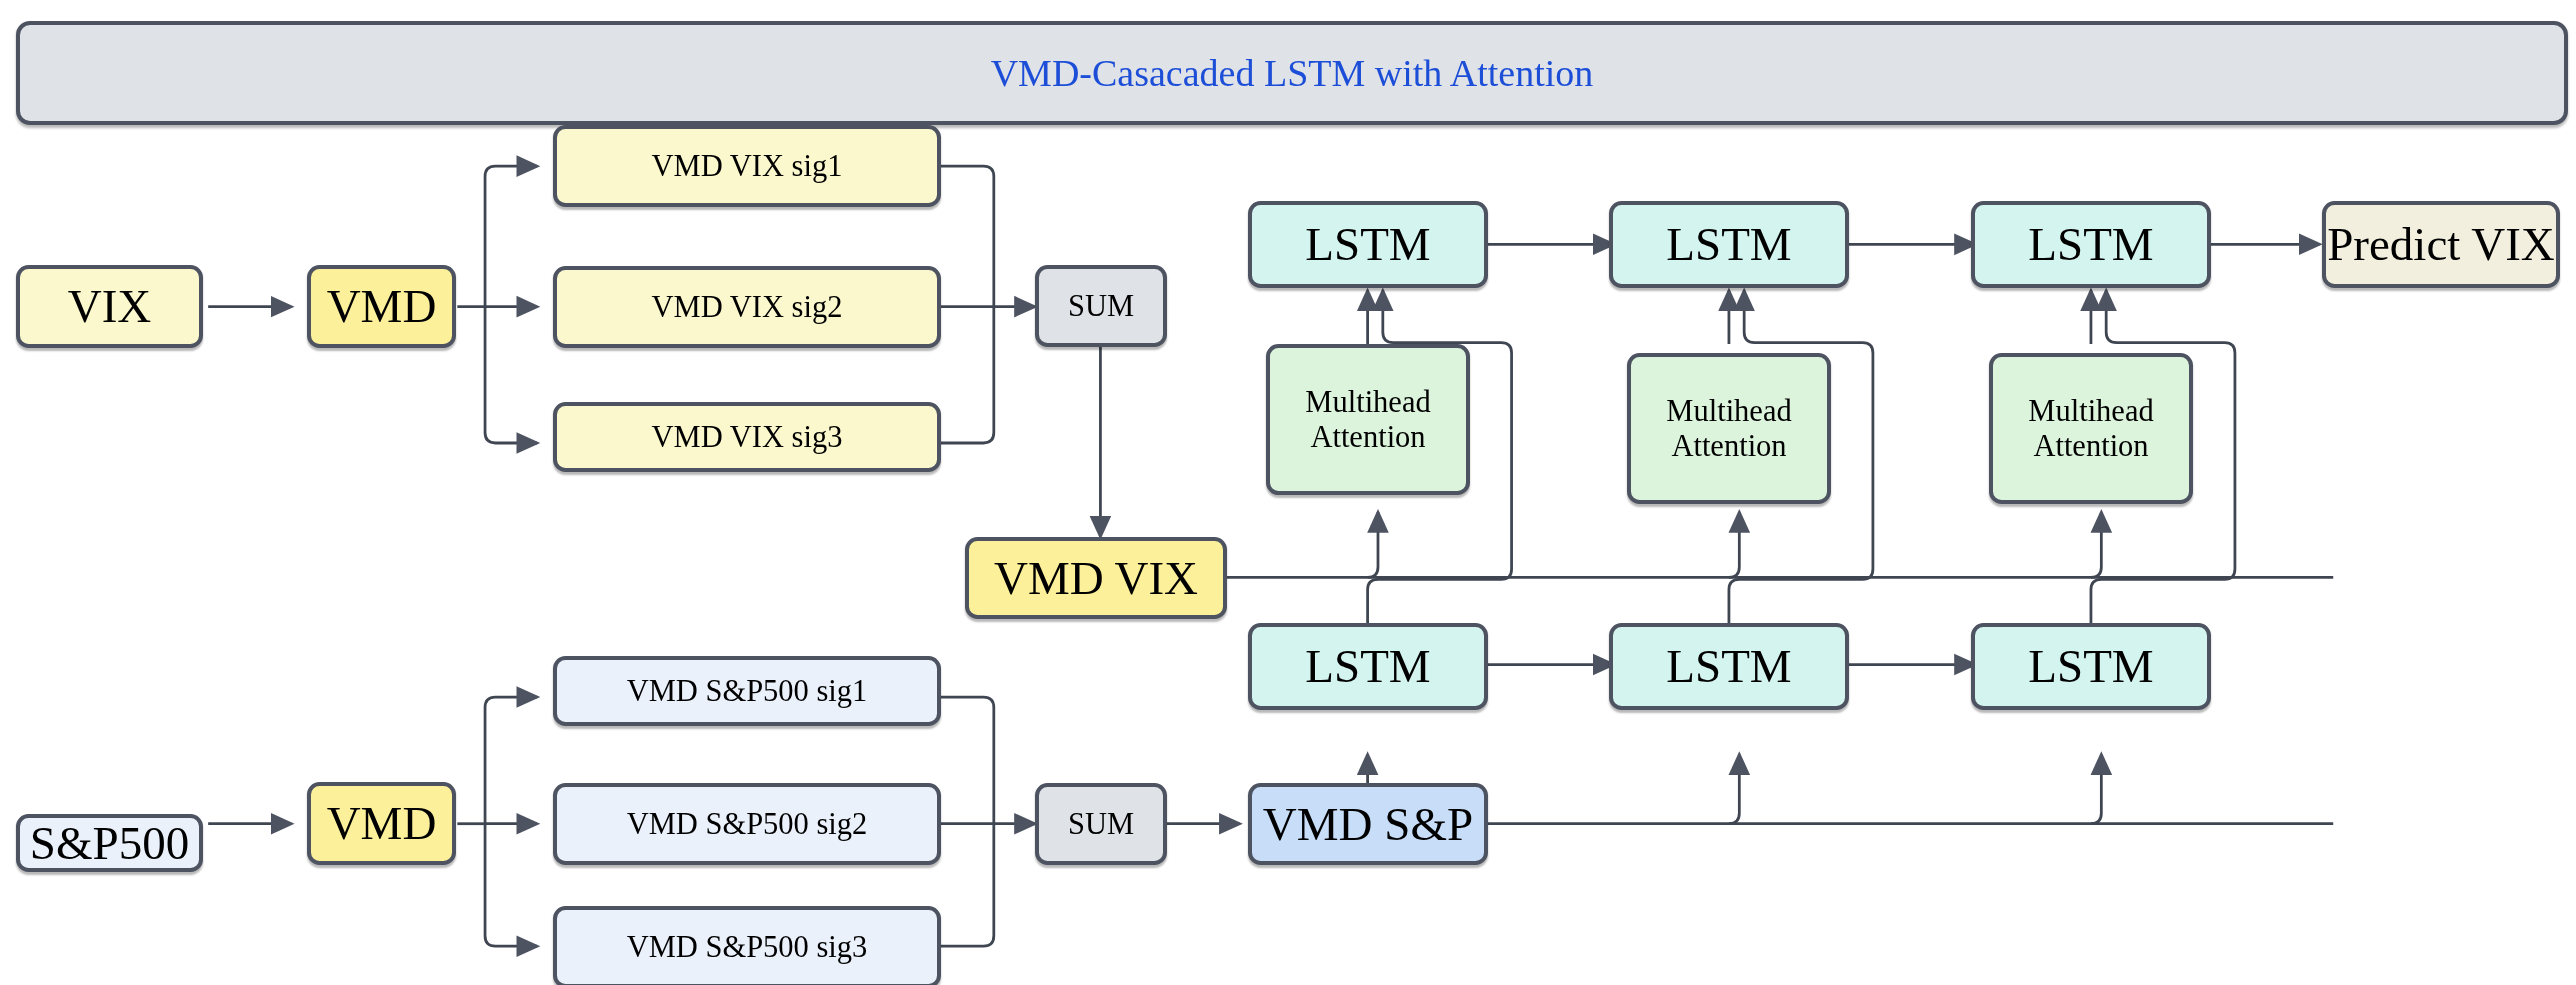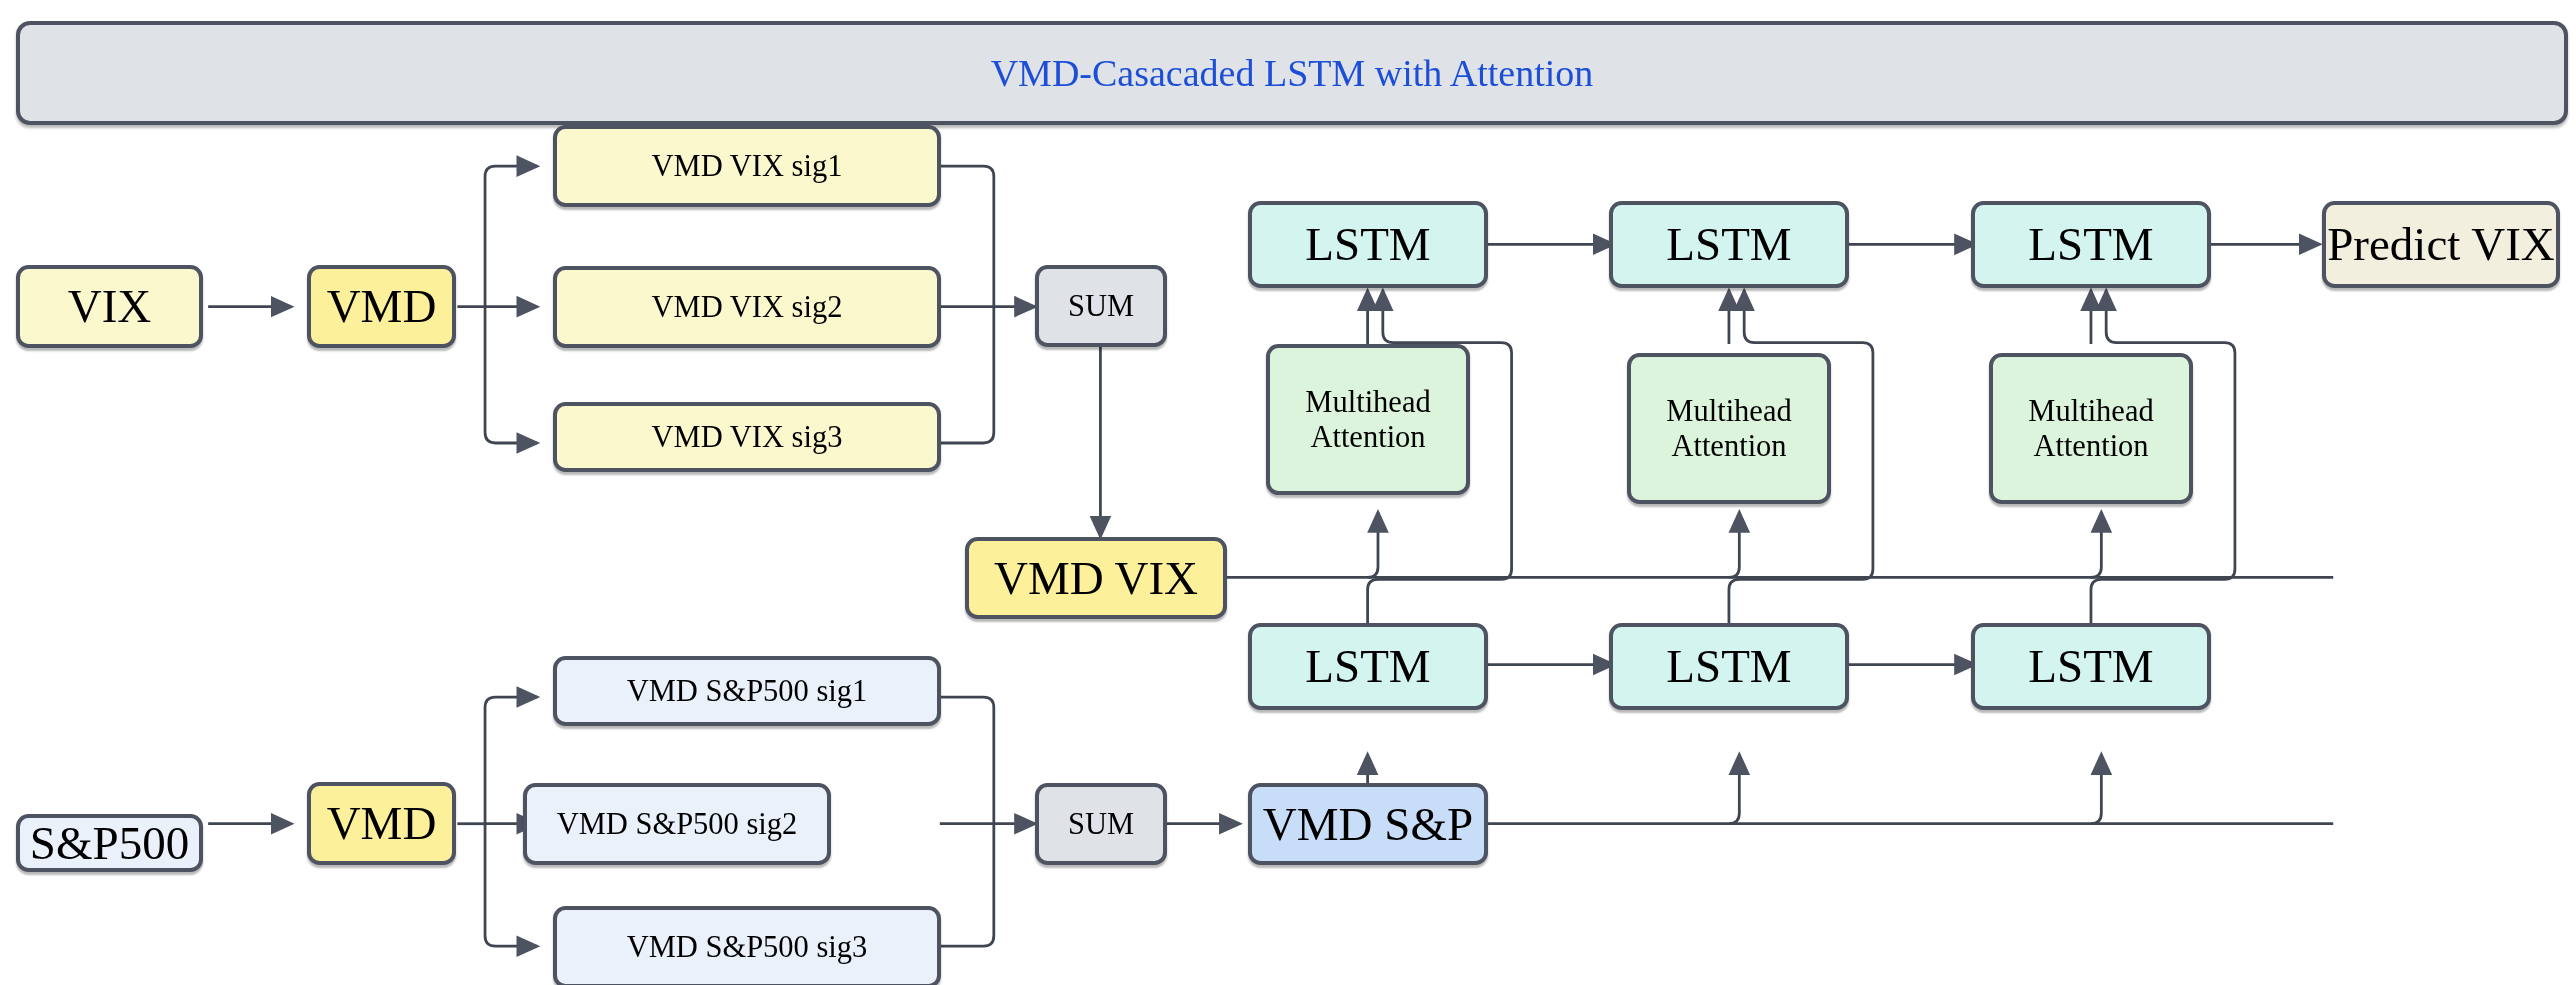--- a/index.html
+++ b/index.html
@@ -111,21 +111,21 @@
 
   <div class="node c-gray fs-md" style="left:1035px;top:265px;width:132px;height:82px;">SUM</div>
 
   <div class="node c-yellow fs-lg" style="left:965px;top:537px;width:262px;height:82px;">VMD VIX</div>
 
   <div class="node c-pale-blue fs-lg" style="left:16px;top:782px;width:187px;height:58px;margin-top:32px;">S&amp;P500</div>
 
   <div class="node c-yellow fs-lg" style="left:307px;top:782px;width:149px;height:83px;">VMD</div>
 
   <div class="node c-pale-blue fs-md" style="left:553px;top:656px;width:388px;height:70px;">VMD S&amp;P500 sig1</div>
-  <div class="node c-pale-blue fs-md" style="left:523px;top:783px;width:308px;height:82px;">VMD S&amp;P500 sig2</div>
+  <div class="node c-pale-blue fs-md" style="left:553px;top:783px;width:388px;height:82px;">VMD S&amp;P500 sig2</div>
   <div class="node c-pale-blue fs-md" style="left:553px;top:906px;width:388px;height:82px;">VMD S&amp;P500 sig3</div>
 
   <div class="node c-gray fs-md" style="left:1035px;top:783px;width:132px;height:82px;">SUM</div>
 
   <div class="node c-blue fs-lg" style="left:1248px;top:783px;width:240px;height:82px;">VMD S&amp;P</div>
 
   <div class="node c-cyan fs-lg" style="left:1248px;top:201px;width:240px;height:87px;">LSTM</div>
   <div class="node c-cyan fs-lg" style="left:1609px;top:201px;width:240px;height:87px;">LSTM</div>
   <div class="node c-cyan fs-lg" style="left:1971px;top:201px;width:240px;height:87px;">LSTM</div>
 

